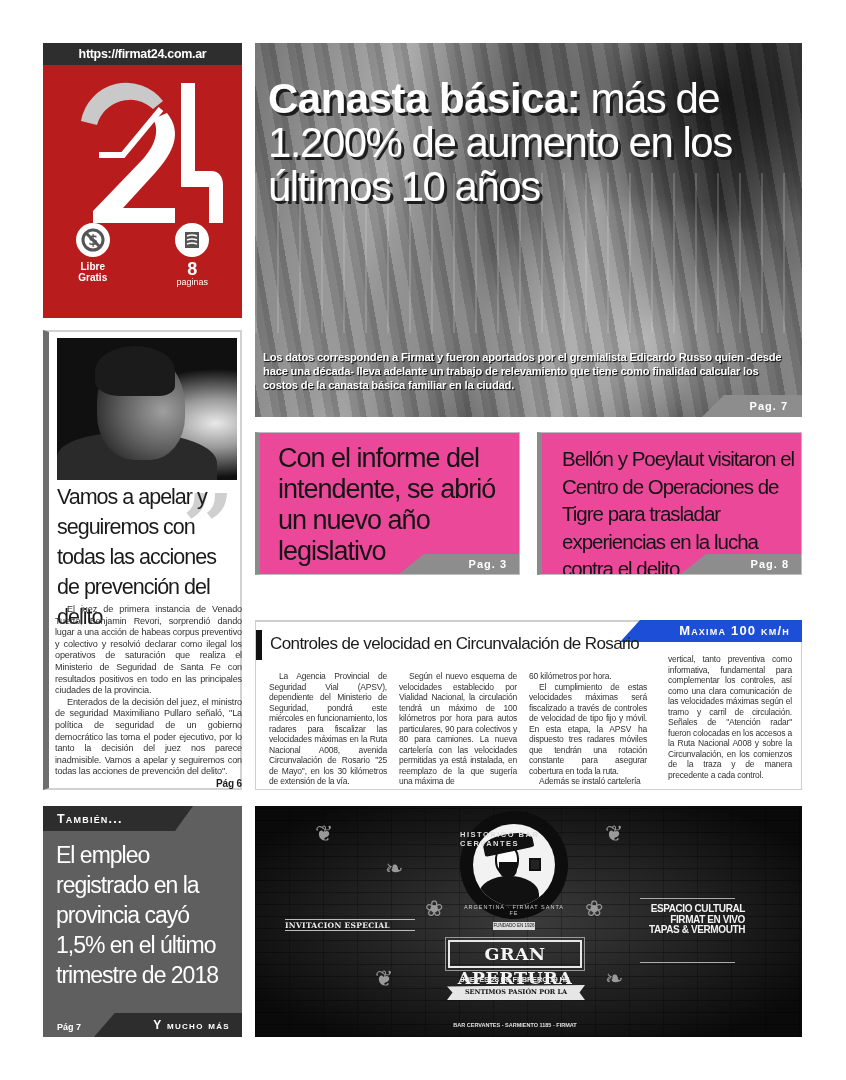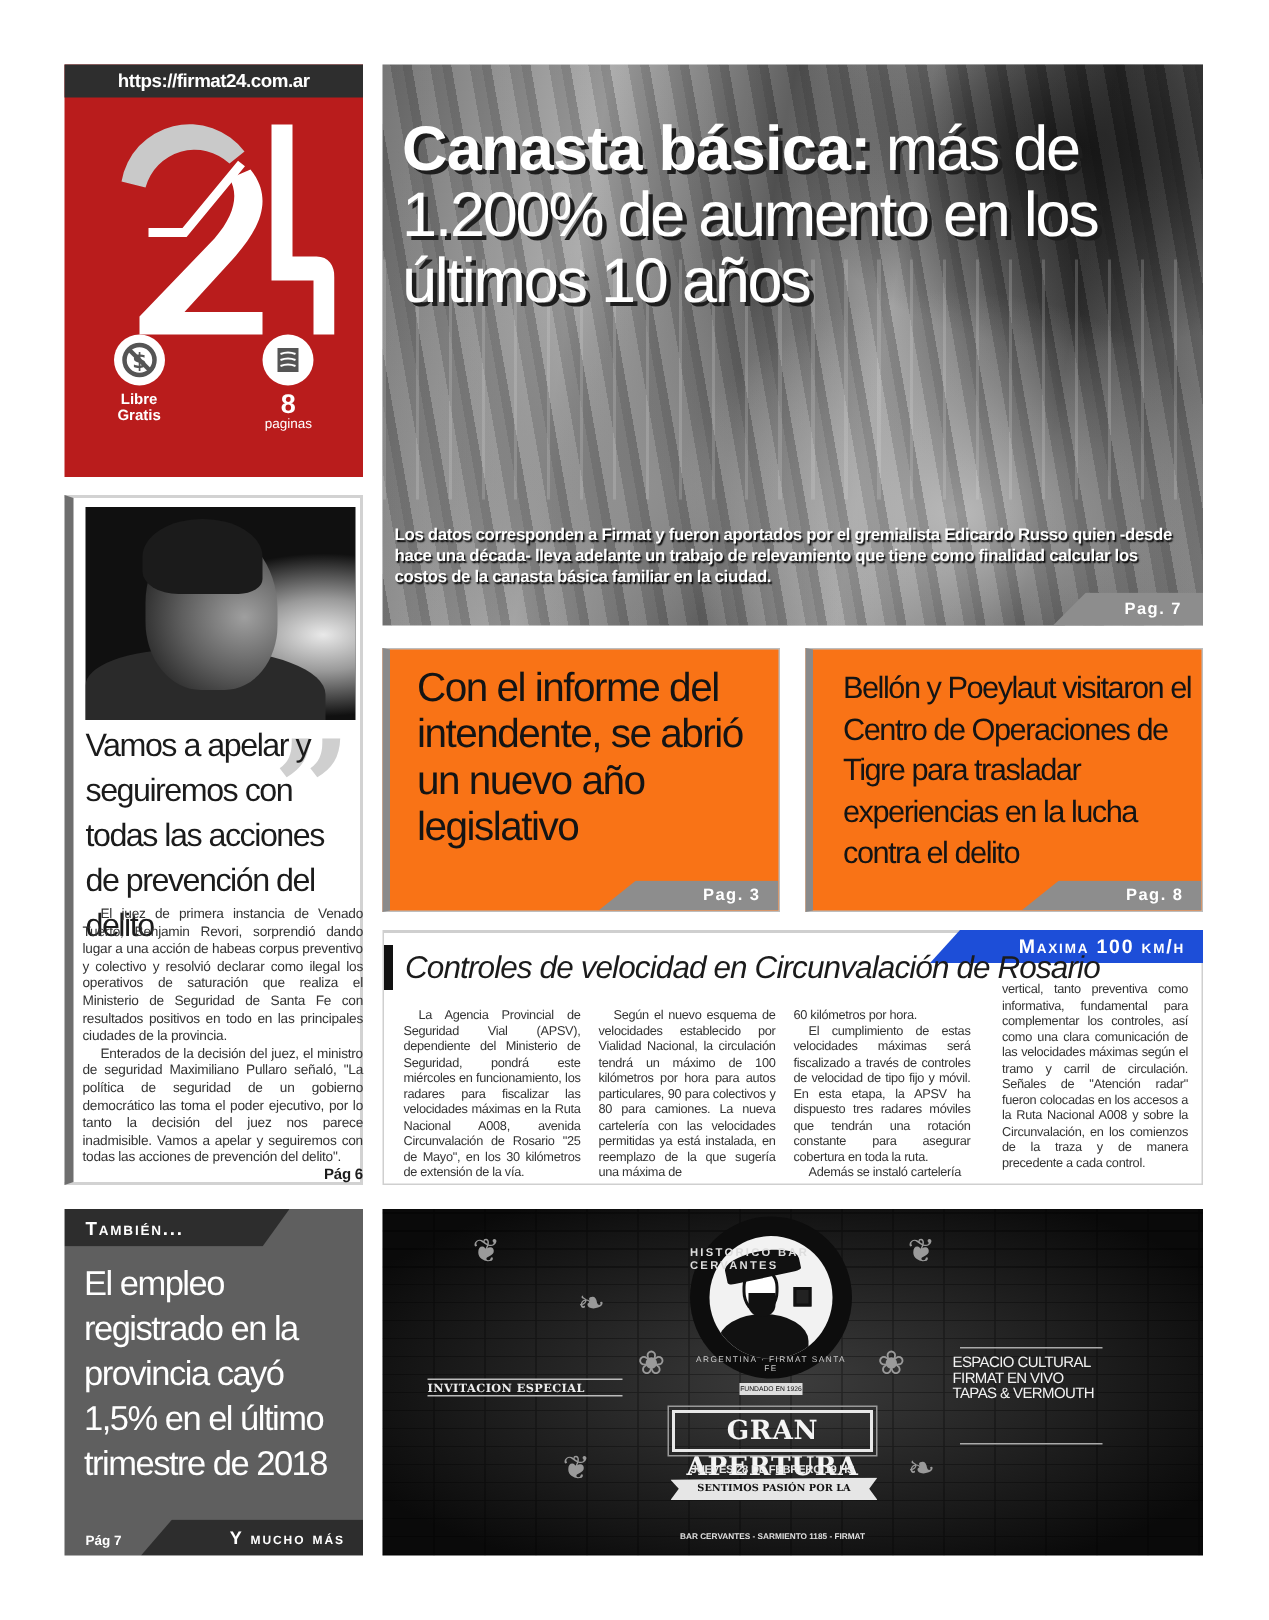--- a/index.html
+++ b/index.html
@@ -45,33 +45,33 @@
   #quote .photo .head { position: absolute; left: 40px; top: 14px; width: 88px; height: 108px; border-radius: 46% 50% 40% 42%; background: radial-gradient(ellipse at 75% 55%, #9f9f9f 0%, #5e5e5e 45%, #262626 80%); }
   #quote .photo .hair { position: absolute; left: 38px; top: 8px; width: 80px; height: 50px; border-radius: 50% 50% 20% 30%; background: #1b1b1b; }
   #quote .photo .body { position: absolute; left: 0; top: 95px; width: 160px; height: 60px; border-radius: 40% 50% 0 0; background: #2a2a2a; }
   #quote .qmark { position: absolute; right: 6px; top: 150px; font-size: 90px; color: #cfcfcf; font-weight: bold; font-family: "DejaVu Serif", serif; line-height: 90px; }
   #quote h2 { position: absolute; left: 8px; top: 150px; width: 185px; font-size: 21.5px; line-height: 30px; font-weight: normal; color: #1b1b1b; letter-spacing: -1px; }
   #quote .body-text { position: absolute; left: 6px; top: 272px; width: 187px; font-size: 9.1px; line-height: 11.6px; color: #333; text-align: justify; letter-spacing: -0.15px; }
   #quote .body-text p { text-indent: 12px; }
   #quote .pg { font-weight: bold; float: right; color: #1c1c1c; font-size: 10px; }
 
   
-  .sec { position: absolute; top: 432px; height: 176px; background: #f97316; border: 1px solid #bdbdbd; border-left: 5px solid #8a8a8a; overflow: hidden; }
+  .sec { position: absolute; top: 432px; height: 143px; background: #ec4899; border: 1px solid #bdbdbd; border-left: 5px solid #8a8a8a; overflow: hidden; }
   .sec h3 { position: absolute; left: 18px; top: 10px; font-weight: normal; color: #141414; letter-spacing: -1px; }
   .sec .pag { position: absolute; right: 0; bottom: 0; width: 120px; height: 20px; background: #8d8d8d; color: #fff;
     clip-path: polygon(25px 0, 100% 0, 100% 100%, 0 100%); font-size: 11px; font-weight: bold; text-align: right; padding-right: 12px; line-height: 20px; letter-spacing: 1px; }
   #sec1 { left: 255px; width: 265px; }
   #sec1 h3 { font-size: 27px; line-height: 31px; width: 240px; }
   #sec2 { left: 537px; width: 265px; }
   #sec2 h3 { font-size: 20.5px; line-height: 27.5px; width: 240px; left: 20px; top: 12px; }
 
   
   #speed { position: absolute; left: 255px; top: 620px; width: 547px; height: 170px; background: #fff; border: 1px solid #cfcfcf; border-top: 2px solid #cfcfcf; }
   #speed .bar { position: absolute; left: 0; top: 8px; width: 6px; height: 30px; background: #111; }
-  #speed h3 { position: absolute; left: 14px; top: 12px; font-size: 21px; font-weight: normal; color: #1b1b1b; letter-spacing: -0.6px; font-style: italic; }
+  #speed h3 { position: absolute; left: 14px; top: 12px; font-size: 17px; font-weight: normal; color: #1b1b1b; letter-spacing: -0.6px; }
   #speed .kicker { position: absolute; right: -1px; top: -2px; width: 182px; height: 22px; background: #1d4ed8; color: #fff;
     clip-path: polygon(20px 0, 100% 0, 100% 100%, 0 100%); font-size: 13px; font-weight: bold; text-align: right; padding-right: 12px; line-height: 22px; letter-spacing: 1.2px; font-variant: small-caps; }
   #speed .col { position: absolute; font-size: 8.5px; line-height: 10.5px; color: #333; text-align: justify; letter-spacing: -0.2px; }
   #speed .col p { text-indent: 10px; }
   #speed .c1 { left: 13px; top: 49px; width: 118px; }
   #speed .c2 { left: 143px; top: 49px; width: 118px; }
   #speed .c3 { left: 273px; top: 49px; width: 118px; }
   #speed .c4 { left: 412px; top: 32px; width: 124px; }
 
   
@@ -102,21 +102,21 @@
   #ad .ring-bot { position: absolute; left: 205px; top: 98px; width: 108px; text-align: center; color: #ccc; font-size: 5.5px; letter-spacing: 1px; }
   #ad .founded { position: absolute; left: 238px; top: 116px; width: 42px; height: 8px; background: #ddd; color: #111; font-size: 4.5px; text-align: center; line-height: 8px; }
   #ad .title-box { position: absolute; left: 193px; top: 134px; width: 134px; height: 28px; border: 2px solid #e8e8e8; outline: 1px solid #999; outline-offset: 2px;
     color: #f5f5f5; font-family: "DejaVu Serif", serif; font-weight: bold; font-size: 17.5px; text-align: center; line-height: 24px; letter-spacing: 0.5px; }
   #ad .date { position: absolute; left: 190px; top: 169px; width: 140px; text-align: center; color: #e8e8e8; font-size: 7.5px; font-weight: bold; letter-spacing: -0.2px; }
   #ad .ribbon { position: absolute; left: 192px; top: 179px; width: 138px; height: 15px; background: #e6e6e6; color: #111; font-family: "DejaVu Serif", serif; font-size: 6.5px; font-weight: bold; text-align: center; line-height: 15px;
     clip-path: polygon(0 10%, 100% 0, 96% 50%, 100% 100%, 0 100%, 4% 50%); }
   #ad .address { position: absolute; left: 195px; top: 216px; width: 130px; text-align: center; color: #e0e0e0; font-size: 5.5px; font-weight: bold; }
   #ad .invite { position: absolute; left: 30px; top: 113px; width: 130px; height: 12px; color: #eee; font-family: "DejaVu Serif", serif; font-size: 7.5px; font-weight: bold; text-align: left; line-height: 12px; letter-spacing: 0.3px;
     border-top: 1px solid #bbb; border-bottom: 1px solid #bbb; }
-  #ad .cultural { position: absolute; left: 380px; top: 98px; width: 110px; color: #f2f2f2; font-size: 10px; font-weight: normal; line-height: 10.5px; text-align: left; letter-spacing: -0.4px; }
+  #ad .cultural { position: absolute; left: 380px; top: 98px; width: 110px; color: #f2f2f2; font-size: 10px; font-weight: bold; line-height: 10.5px; text-align: right; letter-spacing: -0.4px; }
   #ad .swirl { position: absolute; color: #9a9a9a; font-size: 22px; font-family: "DejaVu Serif", serif; }
   #ad .line { position: absolute; height: 1px; background: #aaa; }
 </style>
 </head>
 <body>
 
 <div id="masthead">
   <div class="url">https://firmat24.com.ar</div>
   <svg class="logo" viewBox="0 0 160 152">
     <path d="M18 48 A46 46 0 0 1 100 28 L90 36 A34 34 0 0 0 34 52 Z" fill="#c9c9c9"></path>

